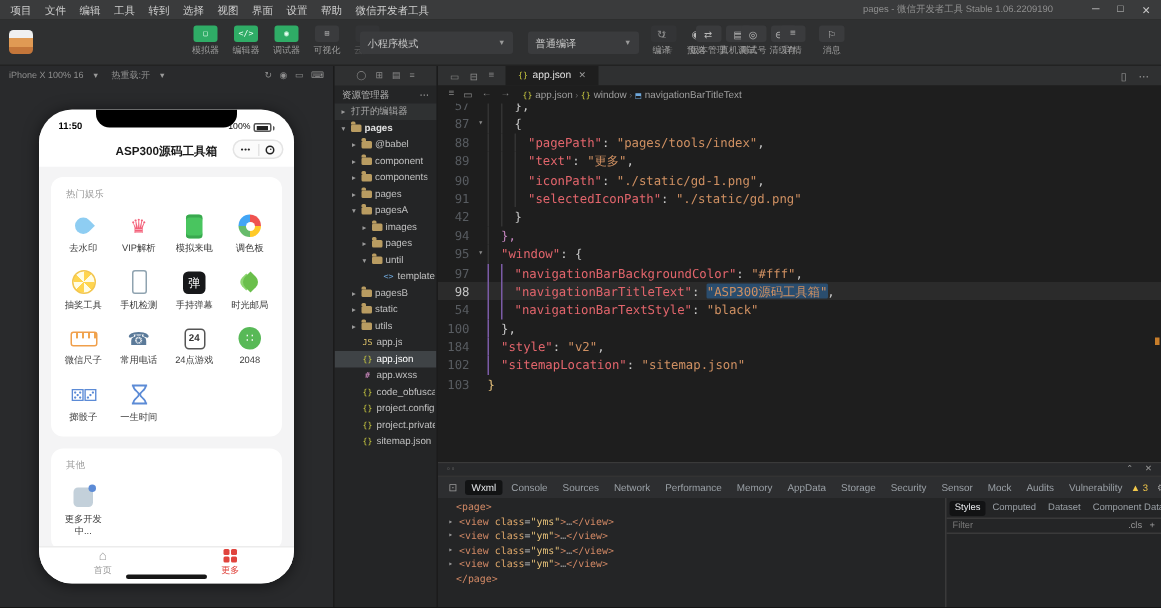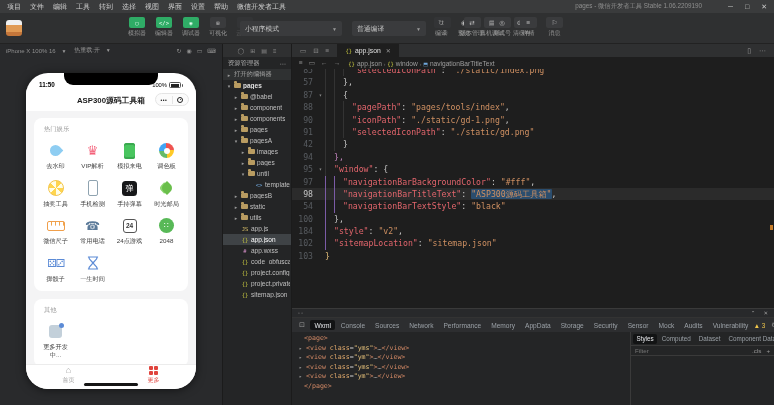--- a/index.html
+++ b/index.html
@@ -538,38 +538,38 @@
         <span class="bc-icons">
           <span>≡</span>
           <span>▭</span>
           <span>←</span>
           <span>→</span>
         </span>
         <span id="crumbs"><span class="bc-glyph">{}</span><span>app.json</span><span class="bc-sep"> › </span><span class="bc-glyph">{}</span><span>window</span><span class="bc-sep"> › </span><span class="bc-abc">⬒</span><span>navigationBarTitleText</span></span>
       </div>
       <div class="code" id="code">
           <div class="cl">
-            <span class="ln">85</span>
-            <span class="fold"></span>
-            <span class="ct"><span class="ig"></span><span class="ig"></span><span class="ig"></span><span class="tk-k">"selectedIconPath"</span><span class="tk-p">: </span><span class="tk-s">"./static/index.png"</span></span>
-          </div>
-          <div class="cl">
             <span class="ln">57</span>
             <span class="fold"></span>
             <span class="ct"><span class="ig"></span><span class="ig"></span><span class="tk-p">},</span></span>
           </div>
           <div class="cl">
             <span class="ln">87</span>
             <span class="fold">▾</span>
             <span class="ct"><span class="ig"></span><span class="ig"></span><span class="tk-p">{</span></span>
           </div>
           <div class="cl">
             <span class="ln">88</span>
             <span class="fold"></span>
             <span class="ct"><span class="ig"></span><span class="ig"></span><span class="ig"></span><span class="tk-k">"pagePath"</span><span class="tk-p">: </span><span class="tk-s">"pages/tools/index"</span><span class="tk-p">,</span></span>
+          </div>
+          <div class="cl">
+            <span class="ln">89</span>
+            <span class="fold"></span>
+            <span class="ct"><span class="ig"></span><span class="ig"></span><span class="ig"></span><span class="tk-k">"text"</span><span class="tk-p">: </span><span class="tk-s">"更多"</span><span class="tk-p">,</span></span>
           </div>
           <div class="cl">
             <span class="ln">90</span>
             <span class="fold"></span>
             <span class="ct"><span class="ig"></span><span class="ig"></span><span class="ig"></span><span class="tk-k">"iconPath"</span><span class="tk-p">: </span><span class="tk-s">"./static/gd-1.png"</span><span class="tk-p">,</span></span>
           </div>
           <div class="cl">
             <span class="ln">91</span>
             <span class="fold"></span>
             <span class="ct"><span class="ig"></span><span class="ig"></span><span class="ig"></span><span class="tk-k">"selectedIconPath"</span><span class="tk-p">: </span><span class="tk-s">"./static/gd.png"</span></span>

